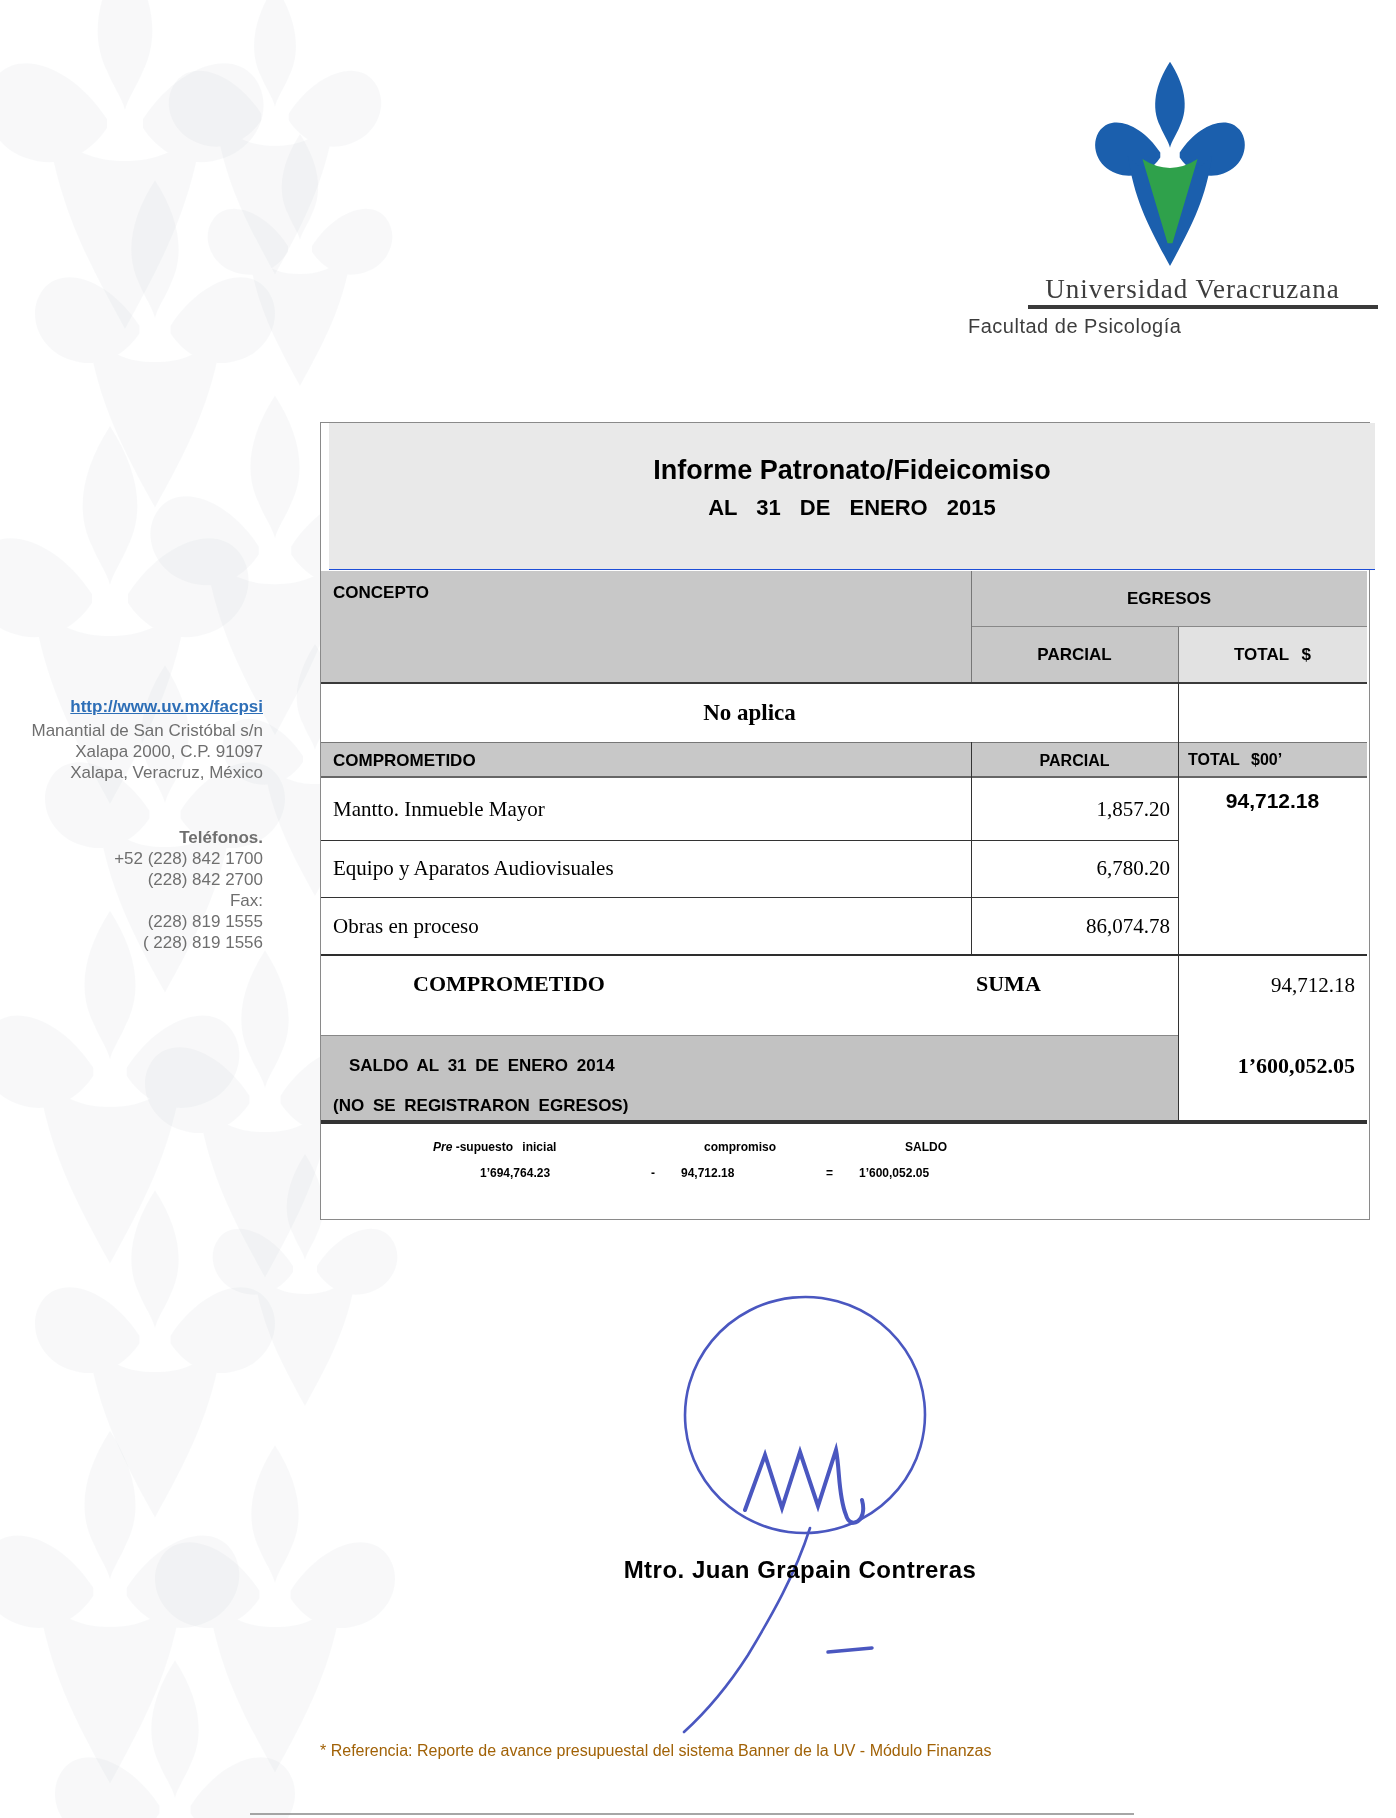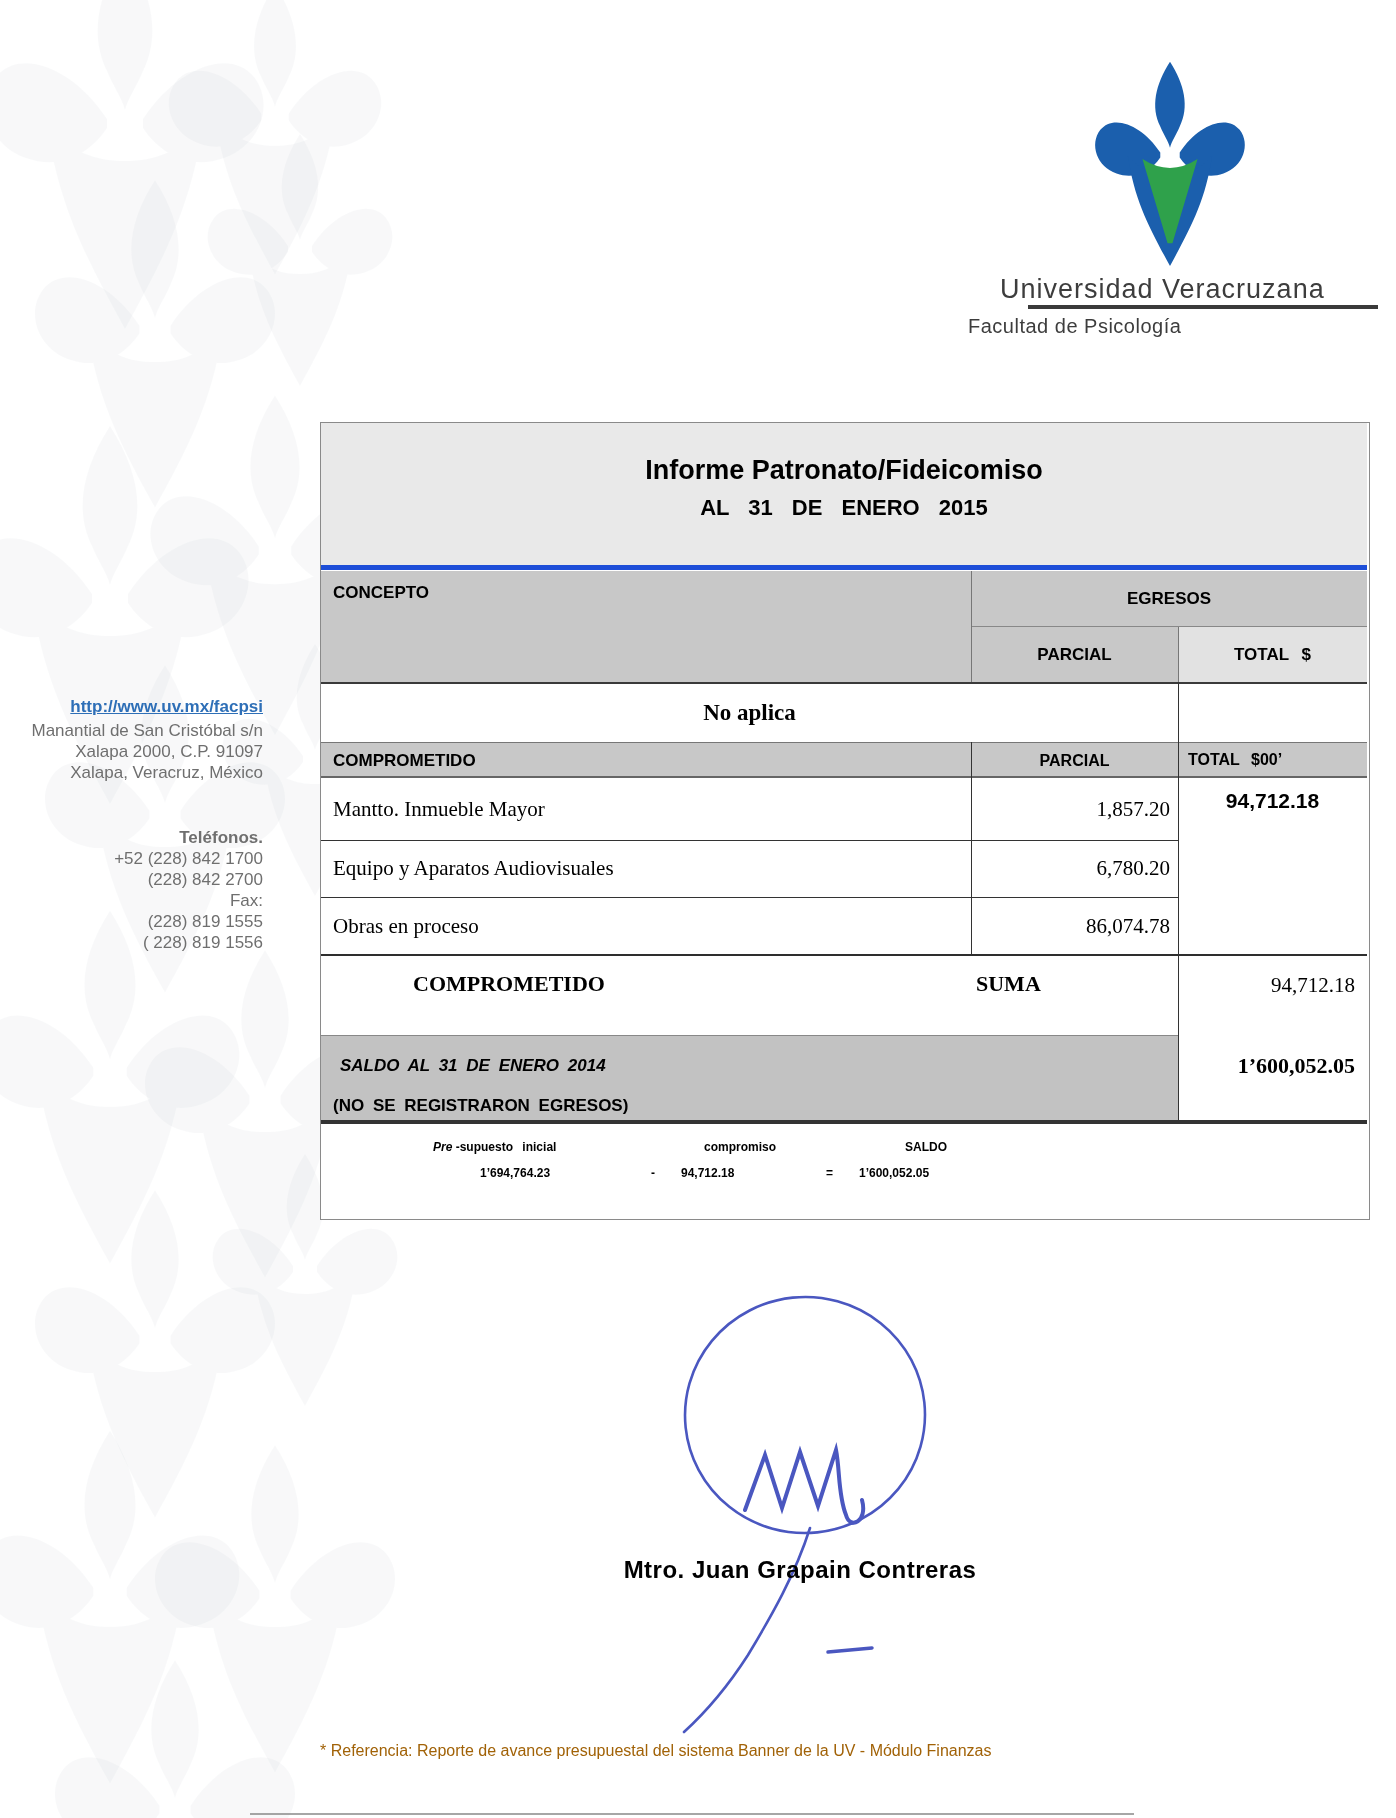--- a/index.html
+++ b/index.html
@@ -2,21 +2,21 @@
 <html><head>
 <meta charset="utf-8">
 <style>
   html,body{margin:0;padding:0;background:#fff;}
   .page{position:relative;width:1396px;height:1818px;background:#ffffff;overflow:hidden;
         font-family:"Liberation Sans",sans-serif;color:#000;}
   .abs{position:absolute;}
   
   .wm{position:absolute;opacity:0.055;}
   
-  .univ-name{font-size:27px;letter-spacing:1px;color:#3d3d3d;text-align:left;font-weight:400;}
+  .univ-name{font-size:27px;letter-spacing:1px;color:#3d3d3d;text-align:center;font-weight:400;font-family:Liberation Serif, serif;}
   .univ-bar{background:#3a3a3a;height:4px;}
   .faculty{font-size:20px;color:#3d3d3d;letter-spacing:0.5px;}
   
   .side{width:263px;text-align:right;color:#6f6f6f;font-size:17px;line-height:21px;}
   .side a{color:#2e6fb7;text-decoration:underline;font-weight:bold;}
   .side .b{font-weight:bold;}
   
   .tbl{left:320px;top:422px;width:1048px;height:796px;border:1px solid #8a8a8a;background:#fff;}
   .cell{position:absolute;box-sizing:border-box;}
   .bg-title{background:#e9e9e9;}
@@ -125,21 +125,21 @@
     <div class="b" style="margin-top:44px;">Teléfonos.</div>
     <div>+52 (228) 842 1700</div>
     <div>(228) 842 2700</div>
     <div>Fax:</div>
     <div>(228) 819 1555</div>
     <div>( 228) 819 1556</div>
   </div>
 
   <div class="abs tbl">
 
-    <div class="cell bg-title" style="left:0;top:0;width:1046px;height:147px;border-bottom:5px solid #1d4ed8;">
+    <div class="cell bg-title" style="left:8px;top:0;width:1046px;height:147px;border-bottom:1px solid #1d4ed8;">
       <div class="t-title" style="margin-top:32px;">Informe Patronato/Fideicomiso</div>
       <div class="t-sub" style="margin-top:9px;">AL 31 DE ENERO 2015</div>
     </div>
 
     <div class="cell bg-gray" style="left:0;top:148px;width:650px;height:111px;">
       <div class="hdr" style="margin:12px 0 0 12px;">CONCEPTO</div>
     </div>
     <div class="cell bg-gray hcenter" style="left:650px;top:148px;width:396px;height:55px;">
       <span class="hdr">EGRESOS</span>
     </div>
@@ -181,21 +181,21 @@
 
     <div class="cell grand-total" style="left:857px;top:366px;width:189px;">94,712.18</div>
 
     <div class="cell" style="left:0;top:533px;width:1046px;height:78px;">
       <span class="serif suma-lbl" style="position:absolute;left:92px;top:15px;">COMPROMETIDO</span>
       <span class="serif suma-lbl" style="position:absolute;left:655px;top:15px;">SUMA</span>
       <span class="serif item-val" style="position:absolute;right:12px;top:17px;">94,712.18</span>
     </div>
 
     <div class="cell bg-gray2" style="left:0;top:612px;width:857px;height:87px;border-top:1px solid #888;">
-      <div class="saldo-txt" style="position:absolute;left:19px;top:20px;font-style:italic;">SALDO AL 31 DE ENERO 2014</div>
+      <div class="saldo-txt" style="position:absolute;left:28px;top:20px;">SALDO AL 31 DE ENERO 2014</div>
       <div class="saldo-txt" style="position:absolute;left:12px;top:60px;">(NO SE REGISTRARON EGRESOS)</div>
     </div>
     <div class="cell serif" style="left:857px;top:630px;width:1046px;max-width:177px;text-align:right;font-size:22px;font-weight:bold;">1’600,052.05</div>
 
     <div class="cell" style="left:0;top:699px;width:1046px;height:95px;border-top:2px solid #333;">
       <span class="formula" style="position:absolute;left:112px;top:16px;"><i>Pre</i> <span style="word-spacing:6px;">-supuesto inicial</span></span>
       <span class="formula" style="position:absolute;left:383px;top:16px;">compromiso</span>
       <span class="formula" style="position:absolute;left:584px;top:16px;">SALDO</span>
       <span class="formula" style="position:absolute;left:159px;top:42px;">1’694,764.23</span>
       <span class="formula" style="position:absolute;left:330px;top:42px;">-</span>

